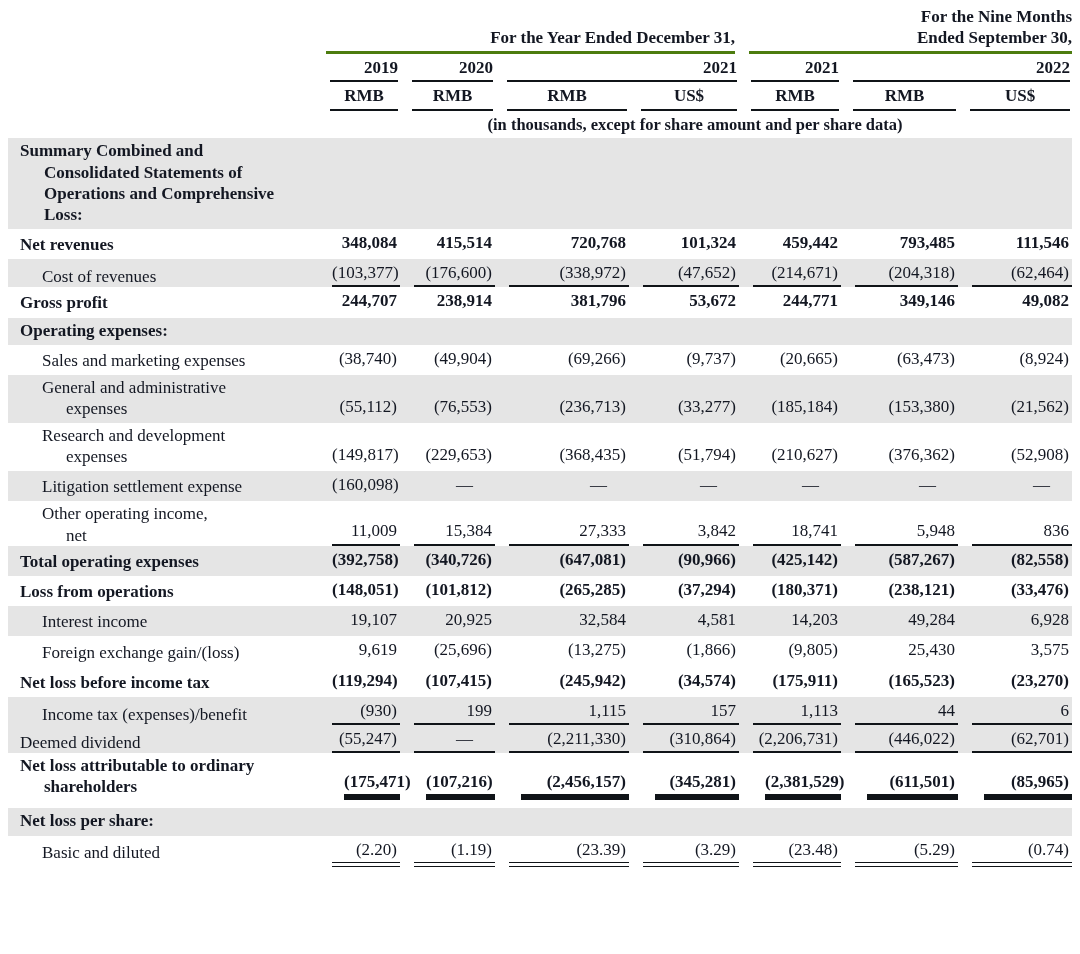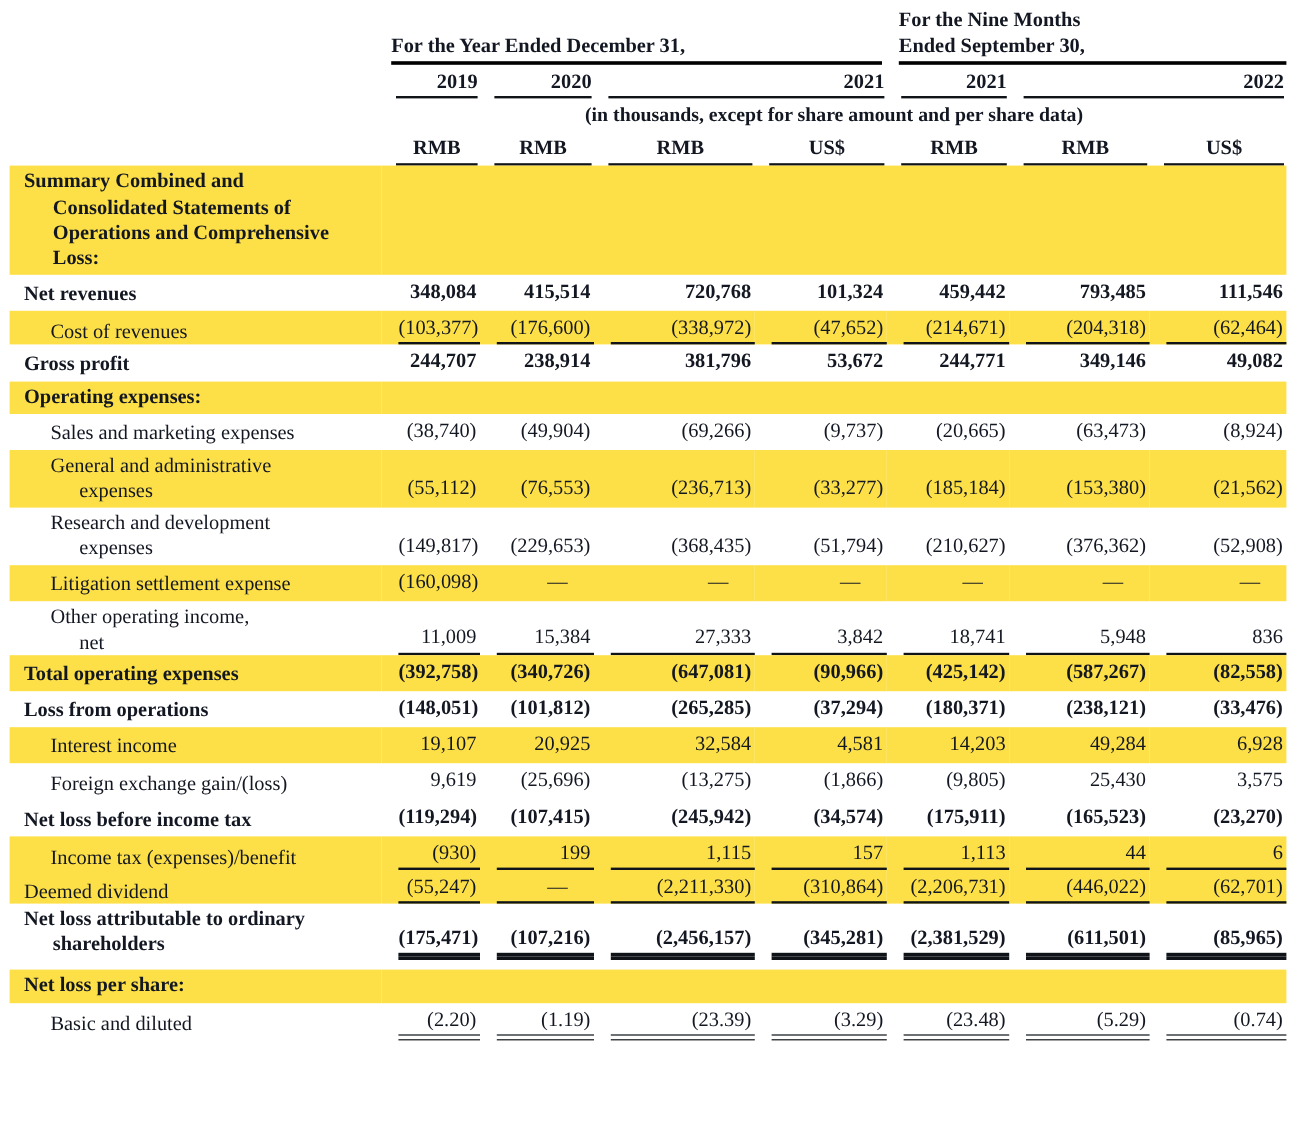--- a/index.html
+++ b/index.html
@@ -7,48 +7,48 @@
     width:1080px;height:954px;overflow:hidden;
     font-family:"Liberation Serif","DejaVu Serif",serif;
     color:#131722;
   }
   .page{padding:6px 8px 0 8px;}
   table.fin{border-collapse:collapse;table-layout:fixed;width:1064px;font-size:17px;}
   
   thead th{font-weight:700;vertical-align:bottom;padding:0;font-size:17px;}
   .grp{
     margin:0 4px 0 8px;padding:1px 0 3px;
-    border-bottom:3px solid #000000;
-    text-align:left;white-space:pre-line;line-height:1.22;
+    border-bottom:3px solid #4d7c0f;
+    text-align:right;white-space:pre-line;line-height:1.22;
   }
   th.grpB .grp{margin:0 0 0 10px;}
   .yr{
     margin:0 2px 0 12px;padding:4px 0 2px;
     border-bottom:2.5px solid #101418;text-align:right;
   }
   .cur{
     margin:0 2px 0 12px;padding:4px 0 3px;
     border-bottom:2.5px solid #101418;text-align:center;
   }
   td.noteCell{padding:4px 0 3px;}
   .note{text-align:center;font-weight:700;font-size:16.5px;}
   
   tbody td{vertical-align:bottom;padding:3px 0 4px;}
-  tr.shaded{background:#fde047;}
+  tr.shaded{background:#e5e5e5;}
   .lbl{
     padding-left:36px;text-indent:-24px;
     white-space:pre-line;line-height:1.24;padding-top:2px;padding-bottom:4px;
   }
   .lbl.ind{padding-left:58px;}
   .b{font-weight:700;}
   td.val{padding-left:14px;}
   .v{text-align:right;white-space:nowrap;padding:0 3px 2px 0;line-height:1.25;}
   .v.dash{padding-right:22px;}
   .u1{border-bottom:2.2px solid #101418;}
-  .u2h{border-bottom:3px solid #101418;position:relative;}
+  .u2h{border-bottom:3px solid #101418;position:relative;margin-left:12px;}
   .u2h::after{content:"";position:absolute;left:0;right:0;bottom:-6px;border-bottom:3px solid #101418;}
   .u2t{border-bottom:1.5px solid #101418;position:relative;}
   .u2t::after{content:"";position:absolute;left:0;right:0;bottom:-5px;border-bottom:1.5px solid #101418;}
   tr.ruled td{padding-bottom:0;}
   tr.ruledHeavy td{padding-bottom:11px;}
   tr.ruledThin td{padding-bottom:10px;}
 </style>
 </head>
 <body>
 
@@ -87,48 +87,48 @@
             <div class="yr">2021</div>
           </th>
           <th colspan="1">
             <div class="yr">2021</div>
           </th>
           <th colspan="2">
             <div class="yr">2022</div>
           </th>
         </tr>
         <tr>
+          <th></th>
+          <th>
+            <div class="cur">RMB</div>
+          </th>
+          <th>
+            <div class="cur">RMB</div>
+          </th>
+          <th>
+            <div class="cur">RMB</div>
+          </th>
+          <th>
+            <div class="cur">US$</div>
+          </th>
+          <th>
+            <div class="cur">RMB</div>
+          </th>
+          <th>
+            <div class="cur">RMB</div>
+          </th>
+          <th>
+            <div class="cur">US$</div>
+          </th>
+        </tr>
+        <tr>
           <td></td>
           <td class="noteCell" colspan="7">
             <div class="note">(in thousands, except for share amount and per share data)</div>
           </td>
-        </tr>
-        <tr>
-          <th></th>
-          <th>
-            <div class="cur">RMB</div>
-          </th>
-          <th>
-            <div class="cur">RMB</div>
-          </th>
-          <th>
-            <div class="cur">RMB</div>
-          </th>
-          <th>
-            <div class="cur">US$</div>
-          </th>
-          <th>
-            <div class="cur">RMB</div>
-          </th>
-          <th>
-            <div class="cur">RMB</div>
-          </th>
-          <th>
-            <div class="cur">US$</div>
-          </th>
         </tr>
       </thead>
     <tbody>
         <tr class="shaded">
           <td class="lbl b">Summary Combined and
 Consolidated Statements of
 Operations and Comprehensive
 Loss:</td>
           <td colspan="7"></td>
         </tr>

